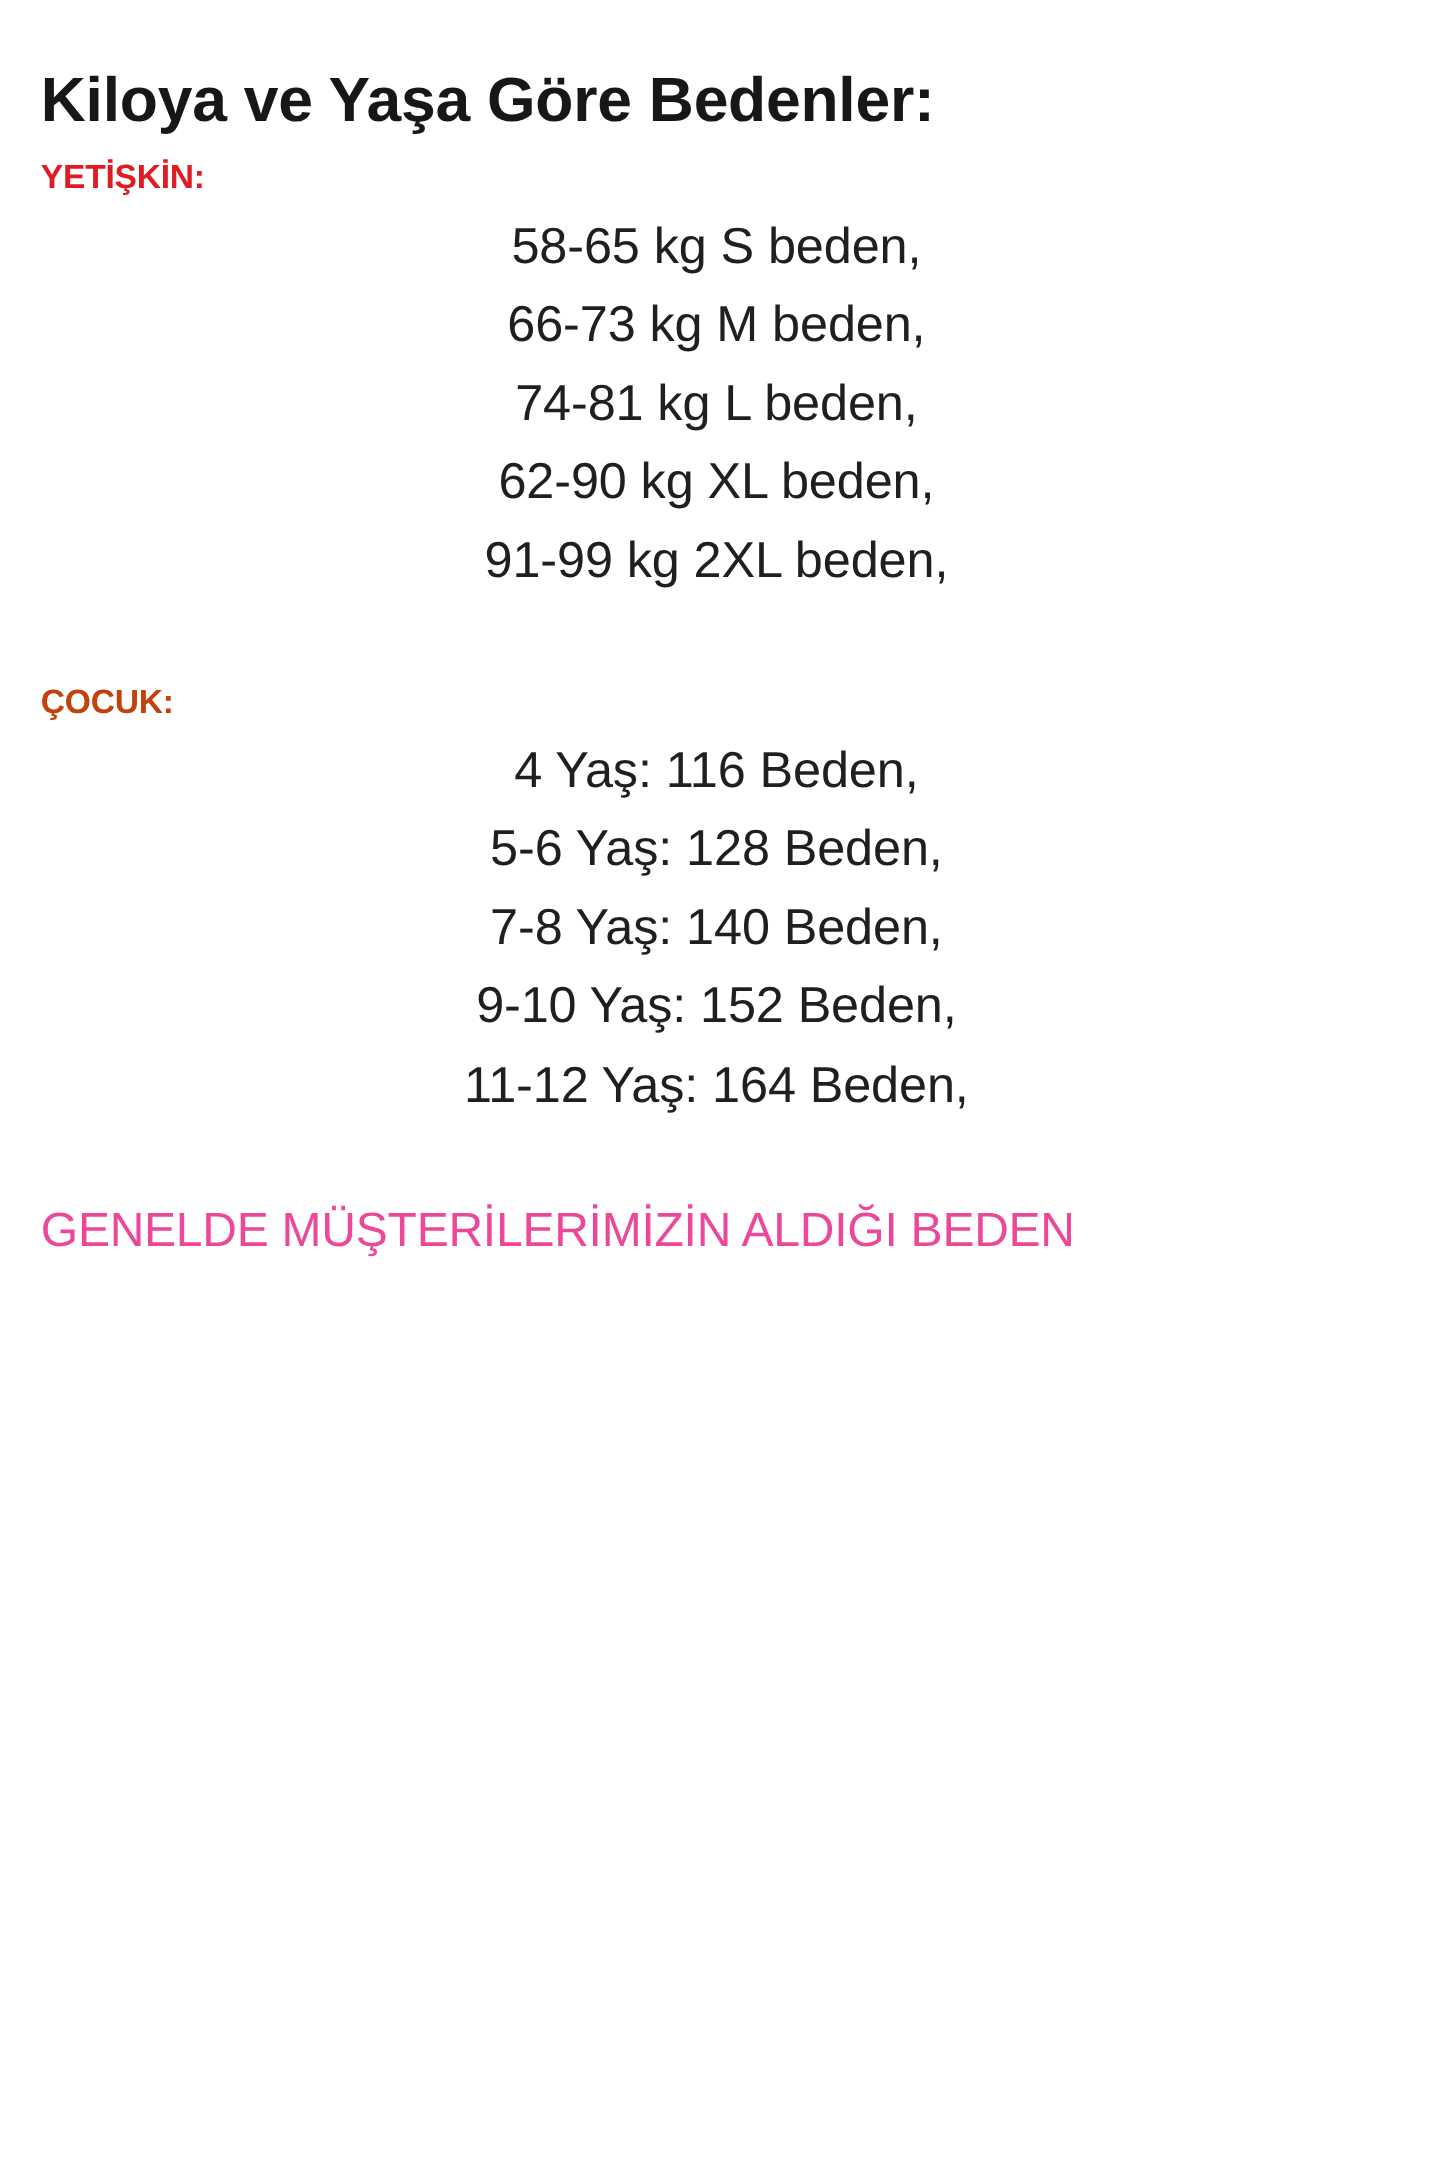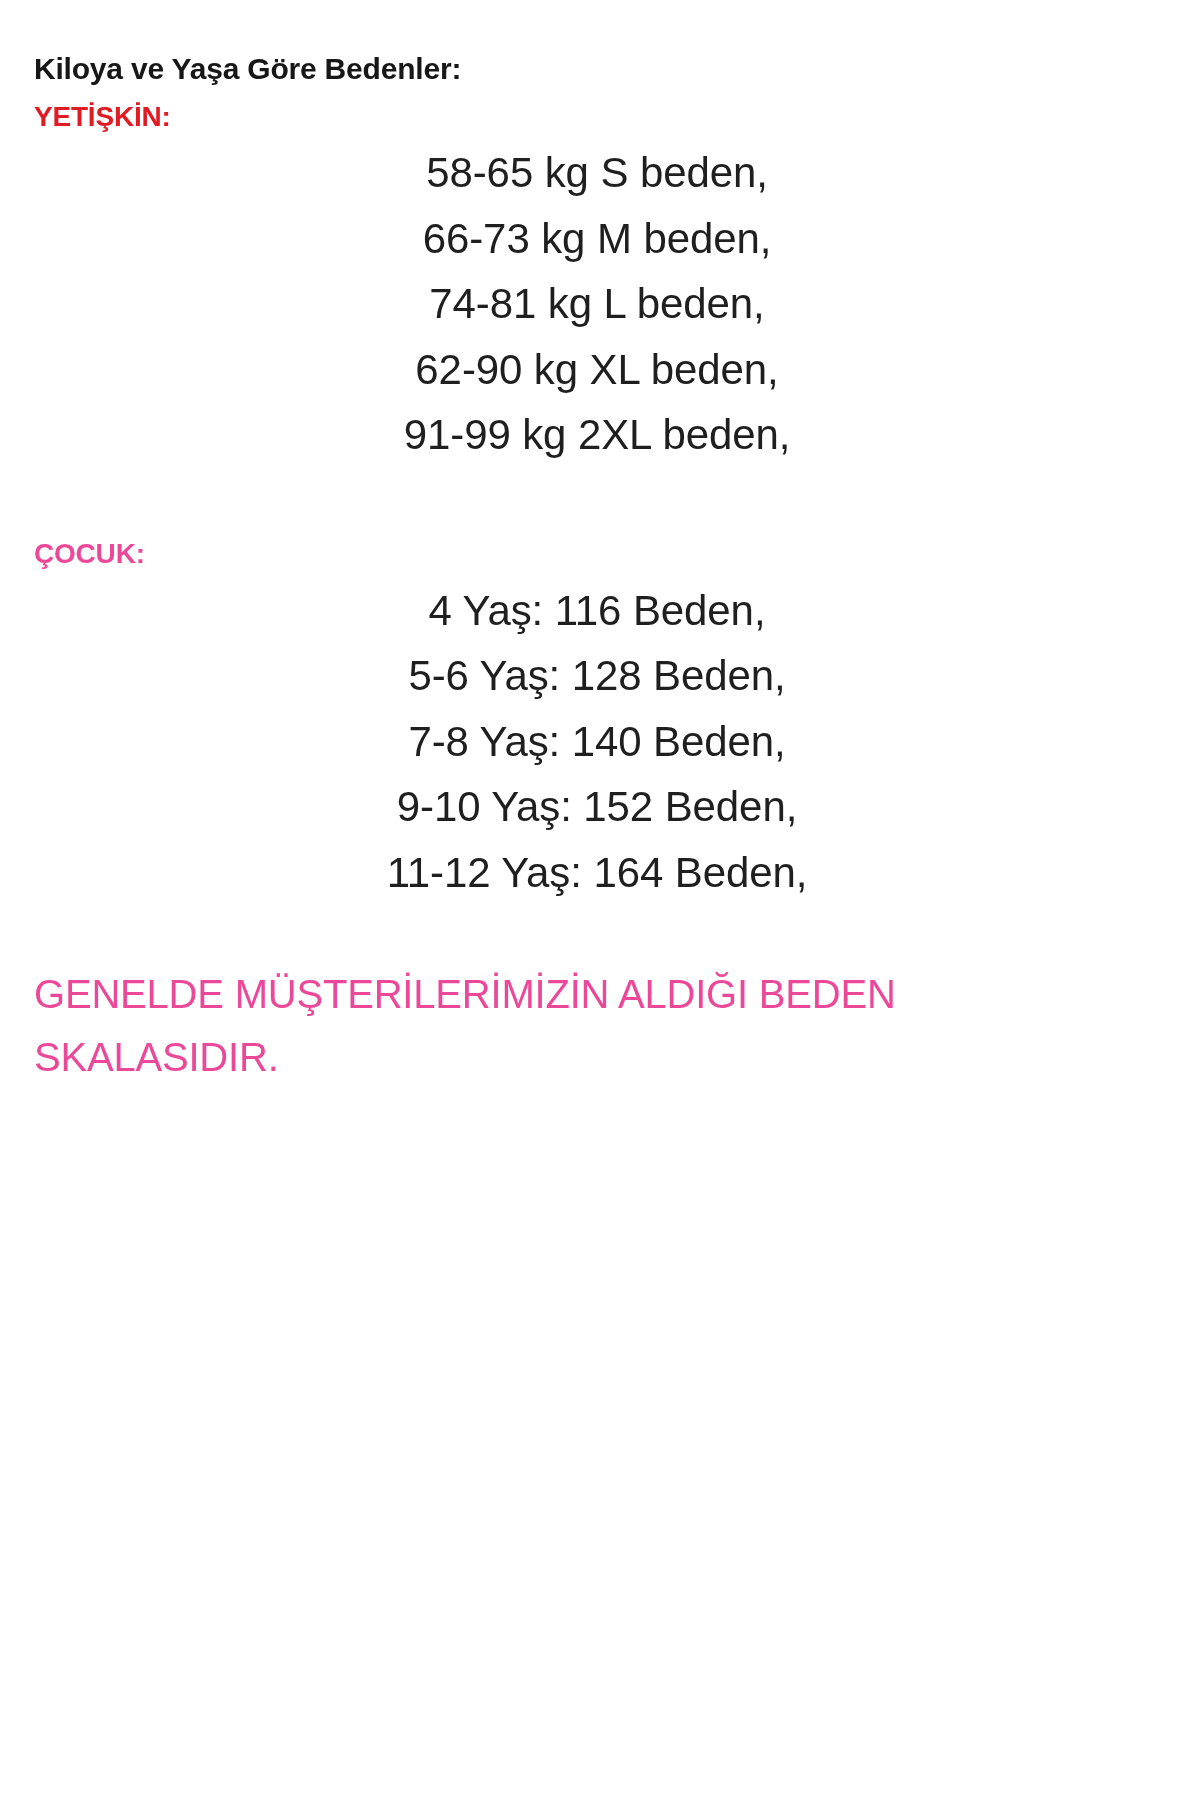--- a/index.html
+++ b/index.html
@@ -15,37 +15,37 @@
     -webkit-font-smoothing: antialiased;
   }
   .page {
     box-sizing: border-box;
     width: 1200px;
     height: 1800px;
     padding: 48px 40px 40px 34px;
     background: #ffffff;
   }
   .heading {
-    font-size: 30px;
+    font-size: 52px;
     font-weight: bold;
     line-height: 1.42;
     color: #171717;
     letter-spacing: -0.2px;
     margin: 0 0 6px 0;
   }
   .section-title {
     font-size: 28px;
     font-weight: bold;
     color: #e01b24;
     line-height: 1.42;
     letter-spacing: -0.2px;
     margin: 0 0 4px 0;
   }
   .section-title.red-2 {
-    color: #ec4899;
+    color: #c2410c;
   }
   .line {
     font-size: 42px;
     font-weight: normal;
     line-height: 1.56;
     color: #1f1f1f;
     letter-spacing: -0.1px;
     margin: 0;
     white-space: pre;
   }
@@ -94,15 +94,14 @@
     <li class="line">4 Yaş: 116 Beden,</li>
     <li class="line">5-6 Yaş: 128 Beden,</li>
     <li class="line">7-8 Yaş: 140 Beden,</li>
     <li class="line">9-10 Yaş: 152 Beden,</li>
     <li class="line">11-12 Yaş: 164 Beden,</li>
   </ul>
 
   <div class="gap-block-small"></div>
 
   <p class="footer-note">GENELDE MÜŞTERİLERİMİZİN ALDIĞI BEDEN</p>
-  <p class="footer-note">SKALASIDIR.</p>
 
 </div>
 
 </body></html>

